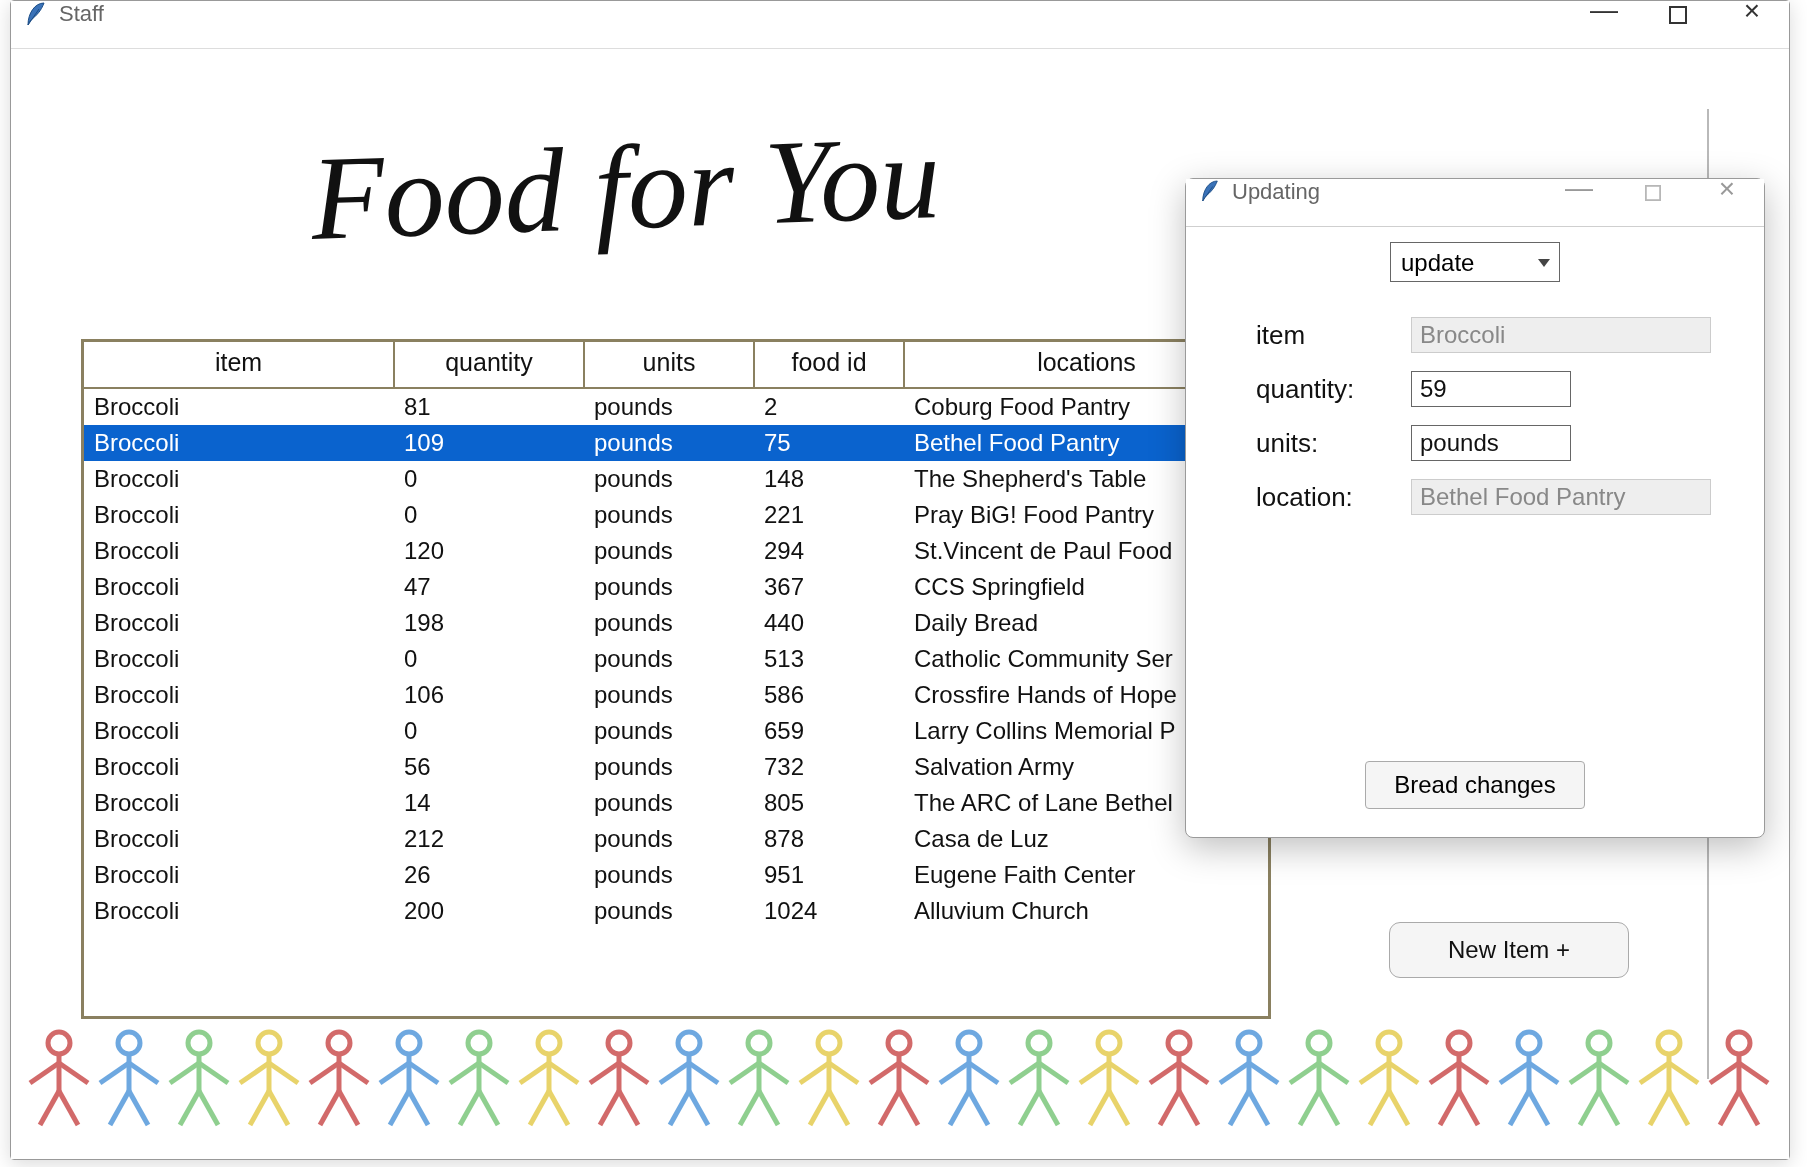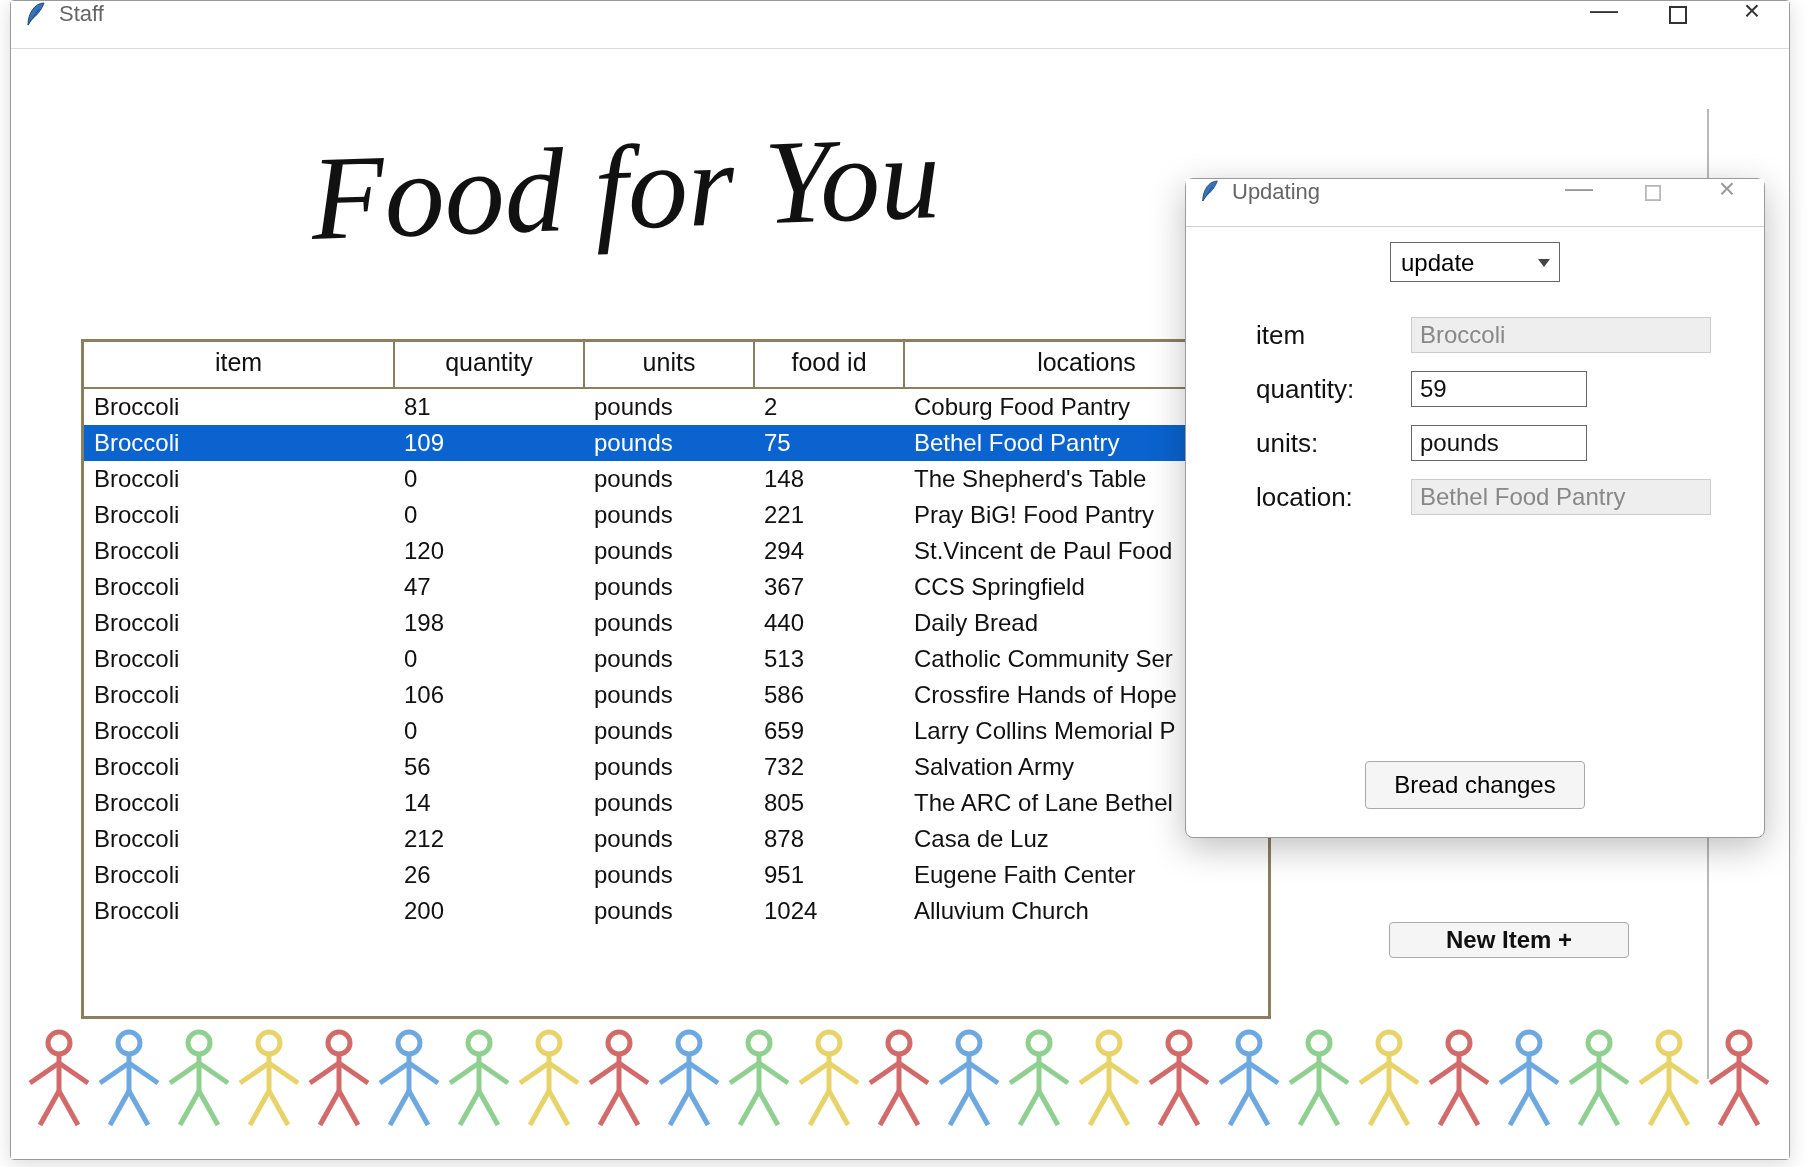--- a/index.html
+++ b/index.html
@@ -94,27 +94,26 @@
   table.data tbody tr.selected td { color:#fff; }
   .col-item{width:310px;}
   .col-qty{width:190px;}
   .col-units{width:170px;}
   .col-fid{width:150px;}
   .col-loc{}
 
   
   .newitem-btn {
     position:absolute; right:160px; top:873px;
-    width:240px; height:36px;
+    width:240px; height:56px;
     background:#f5f5f5;
-    border:1px solid #aaa; border-radius:4px;
+    border:1px solid #aaa; border-radius:11px;
     font-size:24px; color:#111;
     display:flex; align-items:center; justify-content:center;
     cursor:pointer;
-    font-weight:bold;
   }
 
   
   .people-row{
     position:absolute; left:15px; right:15px; bottom:20px;
     height:110px; overflow:hidden;
     display:flex; gap:4px;
   }
   .people-row svg{ flex:0 0 auto; }
 
@@ -148,21 +147,21 @@
     align-items:center;
   }
   .form-grid label{ font-size:26px; color:#111; }
   .form-grid input{
     font-size:24px; padding:3px 8px;
     border:1px solid #666; background:#fff; color:#111;
   }
   .form-grid input[readonly]{
     background:#eeeeee; border:1px solid #ccc; color:#888;
   }
-  .inp-sm{ width:176px; height:36px; }
+  .inp-sm{ width:160px; height:36px; }
   .inp-lg{ width:300px; height:36px; }
 
   .save-btn{
     position:absolute; left:50%; bottom:28px; transform:translateX(-50%);
     width:220px; height:48px;
     background:#f5f5f5; border:1px solid #aaa; border-radius:4px;
     font-size:24px; display:flex; align-items:center; justify-content:center;
     cursor:pointer;
   }
 

